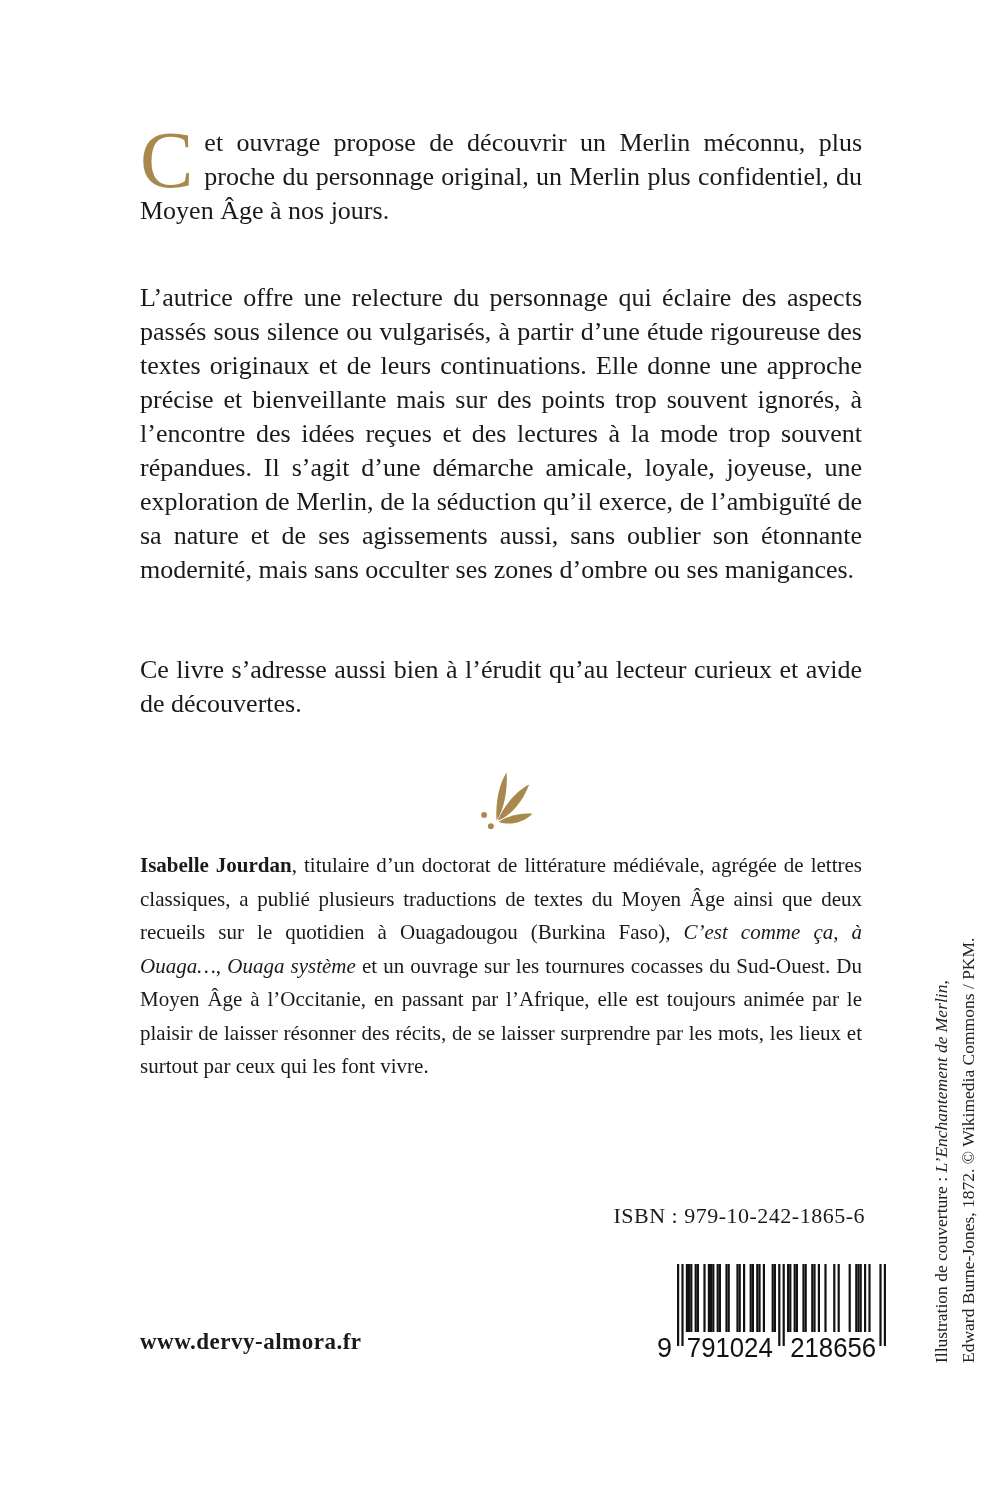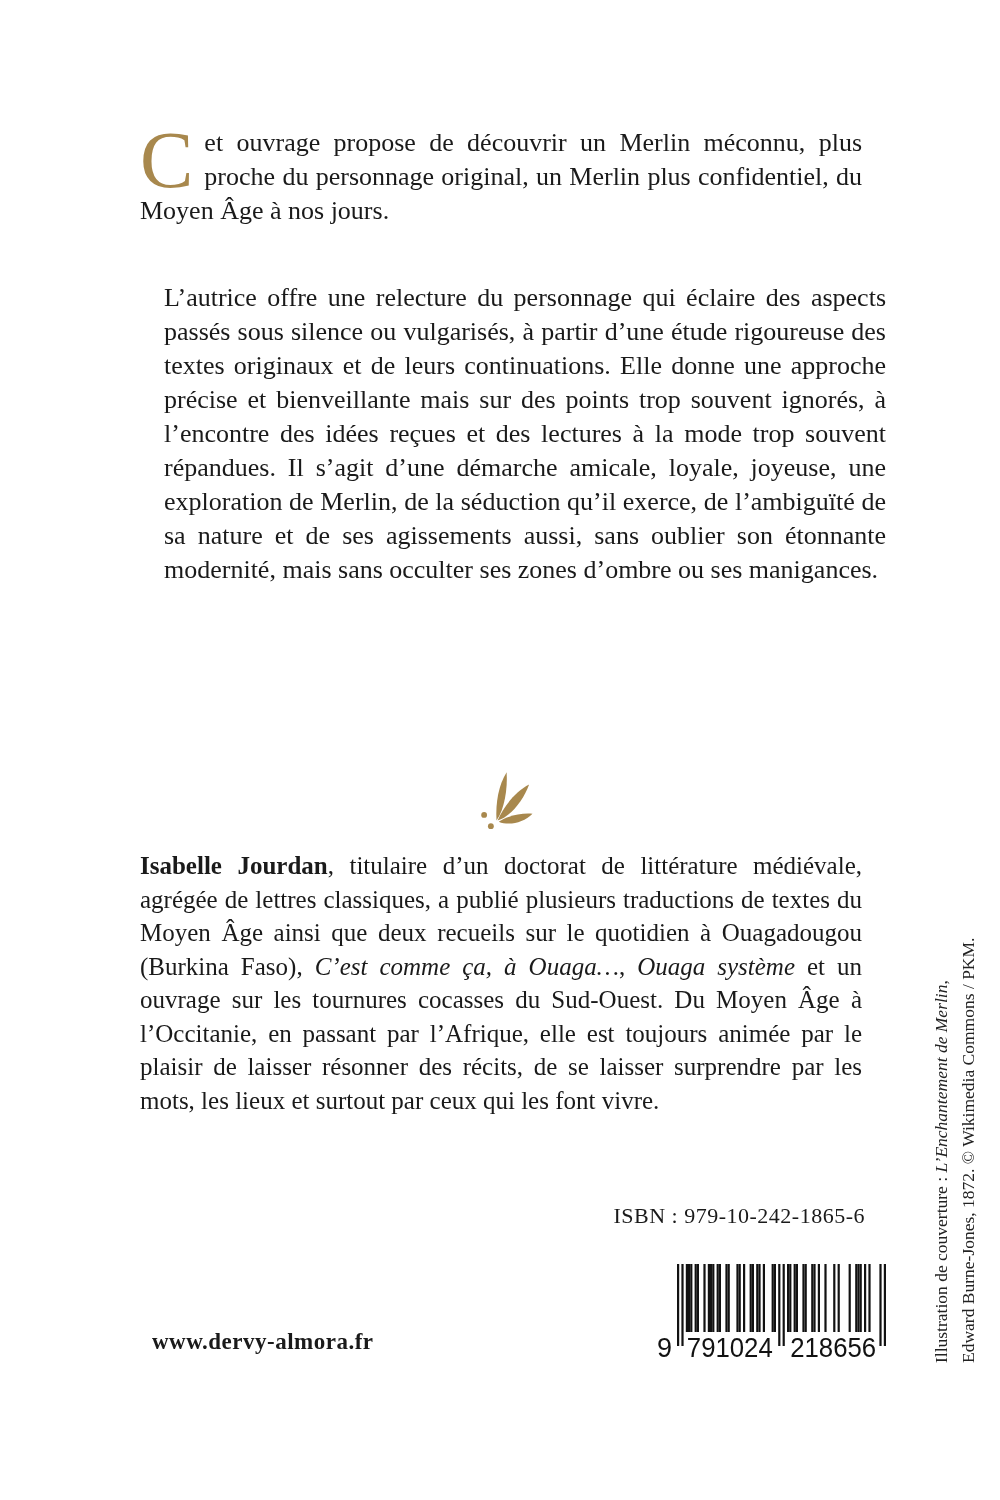--- a/index.html
+++ b/index.html
@@ -24,30 +24,30 @@
     float:left;
     font-size:80px;
     line-height:64px;
     height:64px;
     padding-right:11px;
     padding-top:2px;
     color:#a8884d;
   }
   .ornament { text-align:center; }
   .bio {
-    font-size:25px;
+    font-size:21px;
     line-height:33.5px;
     text-align:justify;
   }
   .bio .author { font-weight:bold; }
   .bio .booktitle { font-style:italic; }
   .pricebox { text-align:right; }
   .price { font-size:25px; font-weight:bold; letter-spacing:1px; }
   .isbn { font-size:22px; letter-spacing:0.5px; }
-  .website { position:absolute; left:140px; top:1329px; font-size:23px; font-weight:bold; letter-spacing:0.5px;margin-left:12px; }
+  .website { position:absolute; left:140px; top:1329px; font-size:23px; font-weight:bold; letter-spacing:0.5px; }
   .barcode { position:absolute; left:657px; top:1264px; }
   .credit {
     position:absolute;
     left:730px; top:1111px;
     width:450px; height:54px;
     transform:rotate(-90deg);
     font-size:17.5px;
     line-height:27px;
     color:#222222;
     text-align:left;
@@ -59,24 +59,27 @@
 <body>
 
 <div class="page">
 
   <div class="col" style="top:126px;">
     <p class="para">
       <span class="dropcap">C</span><span>et ouvrage propose de découvrir un Merlin méconnu, plus proche du personnage original, un Merlin plus confidentiel, du Moyen Âge à nos jours.</span>
     </p>
   </div>
 
-  <div class="col" style="top:281px;margin-left:24px;">
+  <div class="col" style="top:281px;">
     <p class="para">L’autrice offre une relecture du personnage qui éclaire des aspects passés sous silence ou vulgarisés, à partir d’une étude rigoureuse des textes originaux et de leurs continuations. Elle donne une approche précise et bienveillante mais sur des points trop souvent ignorés, à l’encontre des idées reçues et des lectures à la mode trop souvent répandues. Il s’agit d’une démarche amicale, loyale, joyeuse, une exploration de Merlin, de la séduction qu’il exerce, de l’ambiguïté de sa nature et de ses agissements aussi, sans oublier son étonnante modernité, mais sans occulter ses zones d’ombre ou ses manigances.</p>
   </div>
 
+  <div class="col" style="top:653px;">
+    <p class="para">Ce livre s’adresse aussi bien à l’érudit qu’au lecteur curieux et avide de découvertes.</p>
+  </div>
 
   <div class="col ornament" style="top:762px;">
     <svg width="72" height="72" viewBox="0 0 64 64" aria-hidden="true">
       <g fill="#a8884d" stroke="none">
         <path d="M28 52 C 27 36, 30 20, 37 9 C 38 24, 35 42, 28 52 Z"></path>
         <path d="M29 52 C 34 40, 45 26, 57 20 C 52 34, 41 48, 29 52 Z"></path>
         <path d="M30 53 C 38 48, 50 45, 60 46 C 52 54, 39 57, 30 53 Z"></path>
         <circle cx="17" cy="47" r="2.6"></circle>
         <circle cx="23" cy="57" r="2.6"></circle>
       </g>

